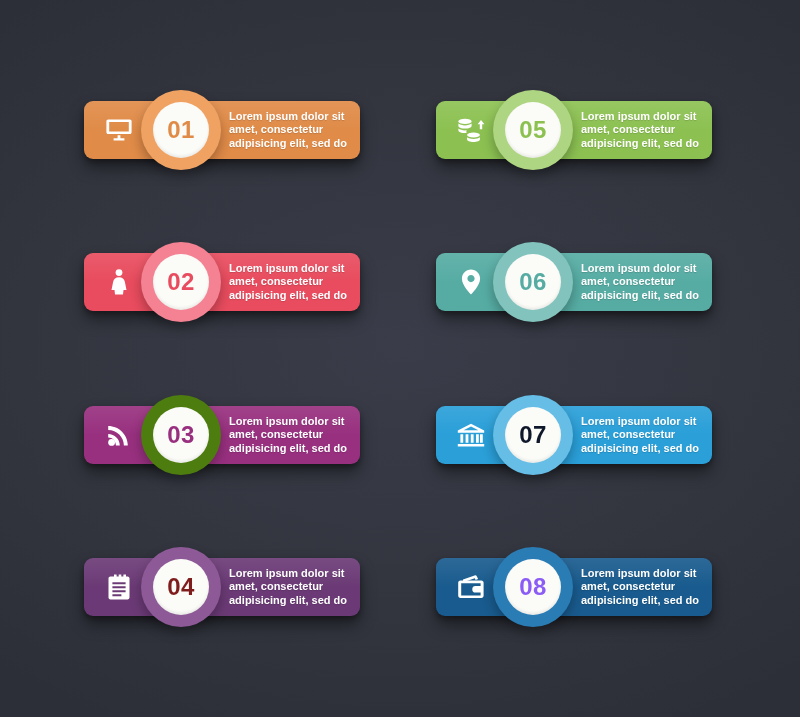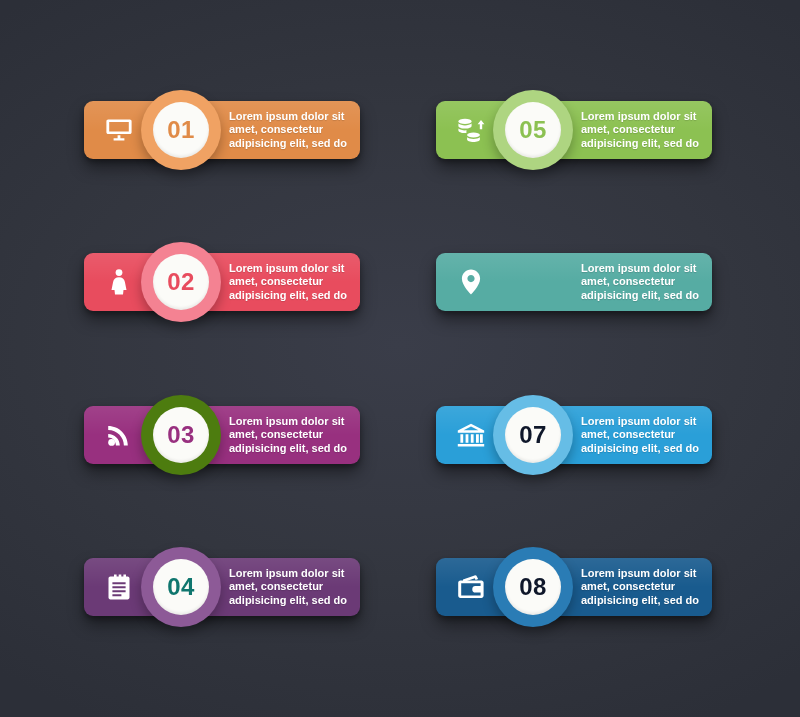--- a/index.html
+++ b/index.html
@@ -182,21 +182,21 @@
     </div>
     <div class="item" style="left: 84px; top: 558px;">
       <div class="bar" style="background: rgb(107, 58, 118);"></div>
       <div class="icon-slot">
         <svg width="22" height="26" viewBox="0 0 22 26">
           <path d="M4.0 0.6v1.8H2.4C1.3 2.4.5 3.2.5 4.3v19.2c0 1.1.8 1.9 1.9 1.9h17.2c1.1 0 1.9-.8 1.9-1.9V4.3c0-1.1-.8-1.9-1.9-1.9H18V.6h-2.6v1.8h-2.1V.6h-2.6v1.8H8.6V.6H6.0v1.8H4.0V.6zM4.4 8.2h13.2v2.0H4.4V8.2zm0 4.0h13.2v2.0H4.4v-2.0zm0 4.0h13.2v2.0H4.4v-2.0zm0 4.0h9.0v2.0h-9.0v-2.0z"></path>
         </svg>
       </div>
       <div class="num-ring" style="background: rgb(141, 90, 151);">
         <div class="num-disc">
-          <span class="num-text" style="color: #0f766e;">04</span>
+          <span class="num-text" style="color: #7f1d1d;">04</span>
         </div>
       </div>
       <div class="copy">
         <div class="copy-line">Lorem ipsum dolor sit</div>
         <div class="copy-line">amet, consectetur</div>
         <div class="copy-line">adipisicing elit, sed do</div>
       </div>
     </div>
     <div class="item" style="left: 436px; top: 101px; padding-left: 28px;">
       <div class="bar" style="background: rgb(140, 193, 82);"></div>
@@ -221,20 +221,25 @@
         <div class="copy-line">adipisicing elit, sed do</div>
       </div>
     </div>
     <div class="item" style="left: 436px; top: 253px;">
       <div class="bar" style="background: rgb(86, 172, 163);"></div>
       <div class="icon-slot">
         <svg width="20" height="26" viewBox="0 0 20 26">
           <path d="M10 .6C5.0.6.9 4.7.9 9.7c0 6.9 9.1 15.7 9.1 15.7s9.1-8.8 9.1-15.7C19.1 4.7 15.0.6 10 .6zm0 12.6c-2.0 0-3.6-1.6-3.6-3.6S8.0 6.0 10 6.0s3.6 1.6 3.6 3.6-1.6 3.6-3.6 3.6z"></path>
         </svg>
       </div>
+      <div class="num-ring" style="background: rgb(130, 196, 189);">
+        <div class="num-disc">
+          <span class="num-text" style="color: rgb(86, 172, 163);">06</span>
+        </div>
+      </div>
       <div class="copy">
         <div class="copy-line">Lorem ipsum dolor sit</div>
         <div class="copy-line">amet, consectetur</div>
         <div class="copy-line">adipisicing elit, sed do</div>
       </div>
     </div>
     <div class="item" style="left: 436px; top: 406px;">
       <div class="bar" style="background: rgb(42, 159, 216);"></div>
       <div class="icon-slot">
         <svg width="28" height="24" viewBox="0 0 28 24">
@@ -257,21 +262,21 @@
       <div class="bar" style="background: rgb(25, 91, 142);"></div>
       <div class="icon-slot">
         <svg width="27" height="24" viewBox="0 0 27 24">
           <path d="M2.4 5.6h21.0c1.2 0 2.2 1.0 2.2 2.2v13.0c0 1.2-1.0 2.2-2.2 2.2H2.4C1.2 23.0.2 22.0.2 20.8V7.8C.2 6.6 1.2 5.6 2.4 5.6zm.8 2.6v12.2h19.4v-2.8h-5.4c-1.6 0-2.9-1.3-2.9-2.9v-.8c0-1.6 1.3-2.9 2.9-2.9h5.4V8.2H3.2z"></path>
           <circle cx="18.6" cy="14.3" r="1.5"></circle>
           <path d="M5.0 4.6L16.6.4c.9-.3 1.9.1 2.3 1.0l1.2 2.7-2.5.9-.8-1.8-8.0 2.9H5.0v-1.5z"></path>
         </svg>
       </div>
       <div class="num-ring" style="background: rgb(42, 124, 181);">
         <div class="num-disc">
-          <span class="num-text" style="color: #0f172a;">08</span>
+          <span class="num-text" style="color: #8b5cf6;">08</span>
         </div>
       </div>
       <div class="copy">
         <div class="copy-line">Lorem ipsum dolor sit</div>
         <div class="copy-line">amet, consectetur</div>
         <div class="copy-line">adipisicing elit, sed do</div>
       </div>
     </div>
   </div>
 

